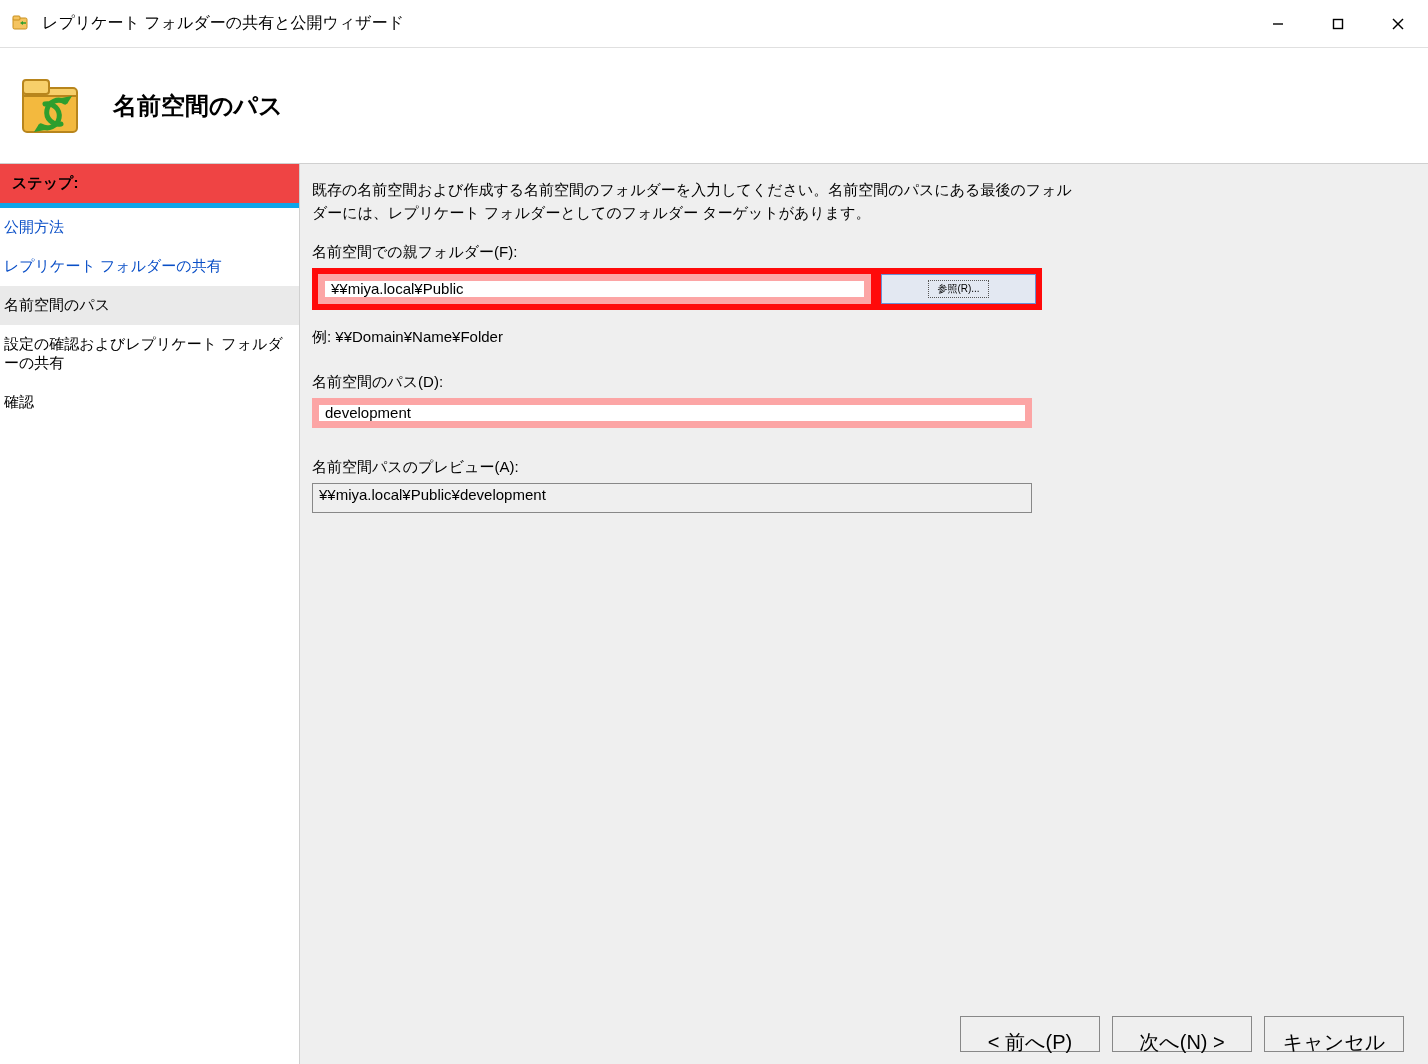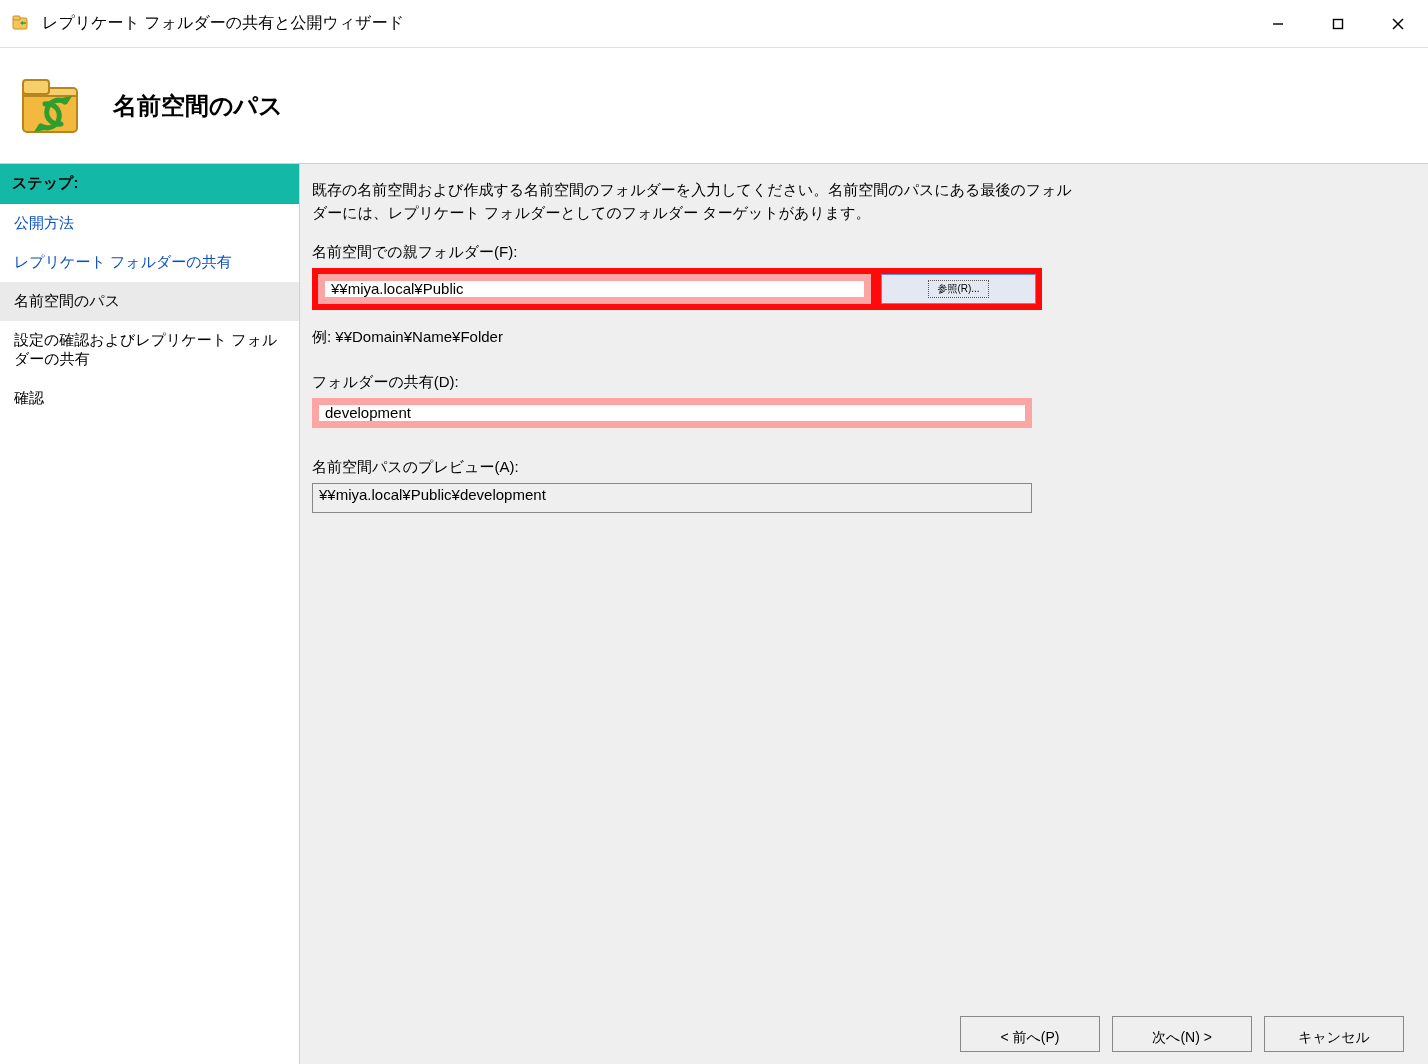--- a/index.html
+++ b/index.html
@@ -44,25 +44,25 @@
 
     .body-area { display: flex; height: calc(100% - 40px - 115px); }
     .sidebar {
       width: 300px;
       background: #fff;
       border-top: 1px solid #d0d0d0;
       border-right: 1px solid #d0d0d0;
       padding-top: 0;
     }
     .sidebar-header {
-      font-weight: bold; padding: 10px 12px; background: #14b8a6;
-      border-bottom: 1px solid #0ea5e9;
+      font-weight: bold; padding: 10px 12px; background: #ef4444;
+      border-bottom: 5px solid #0ea5e9;
     }
     .sidebar-item {
-      padding: 10px 14px; cursor: pointer; color: #0a4fc7;
+      padding: 10px 4px; cursor: pointer; color: #0a4fc7;
     }
     .sidebar-item.disabled { color: #000; cursor: default; }
     .sidebar-item.active { background: #eaeaea; color: #000; }
 
     .content {
       flex: 1; background: #efefef;
       border-top: 1px solid #d0d0d0;
       padding: 14px 28px 0 12px;
       display: flex; flex-direction: column;
       position: relative;
@@ -94,21 +94,21 @@
     .preview-box {
       width: 720px; height: 30px; border: 1px solid #888; background: #efefef;
       padding: 2px 6px; display: flex; align-items: flex-start;
       color: #000;
     }
     .footer-buttons {
       position: absolute; right: 24px; bottom: 20px; display: flex; gap: 12px;
     }
     .nav-btn {
       min-width: 140px; height: 36px; border: 1px solid #888; background: #efefef;
-      font-family: inherit; font-size: 14px; cursor: pointer;
+      font-family: inherit; font-size: 20px; cursor: pointer;
       padding: 12px 14px;
     }
   </style>
 </head>
 <body>
 
 <div class="titlebar">
   <span class="titlebar-icon">
     <svg width="22" height="22" viewBox="0 0 22 22">
       <rect x="2" y="5" width="14" height="11" rx="1.5" fill="#f5c460" stroke="#c98f1d"></rect>
@@ -170,21 +170,21 @@
       <div class="highlight-wrap">
         <input class="text-input parent-input" type="text" value="¥¥miya.local¥Public" style="">
         <button class="browse-btn">
           <span class="dotted">参照(R)...</span>
         </button>
       </div>
     </div>
 
     <div class="example">例: ¥¥Domain¥Name¥Folder</div>
 
-    <div class="label-row">フォルダーの共有(D):</div>
+    <div class="label-row">名前空間のパス(D):</div>
     <div class="field-row">
       <input class="text-input new-name-input" type="text" value="development" style="">
     </div>
     <div style="height:12px"></div>
 
     <div class="label-row">名前空間パスのプレビュー(A):</div>
     <div class="preview-box">
       <span>¥¥miya.local¥Public¥development</span>
     </div>
 

